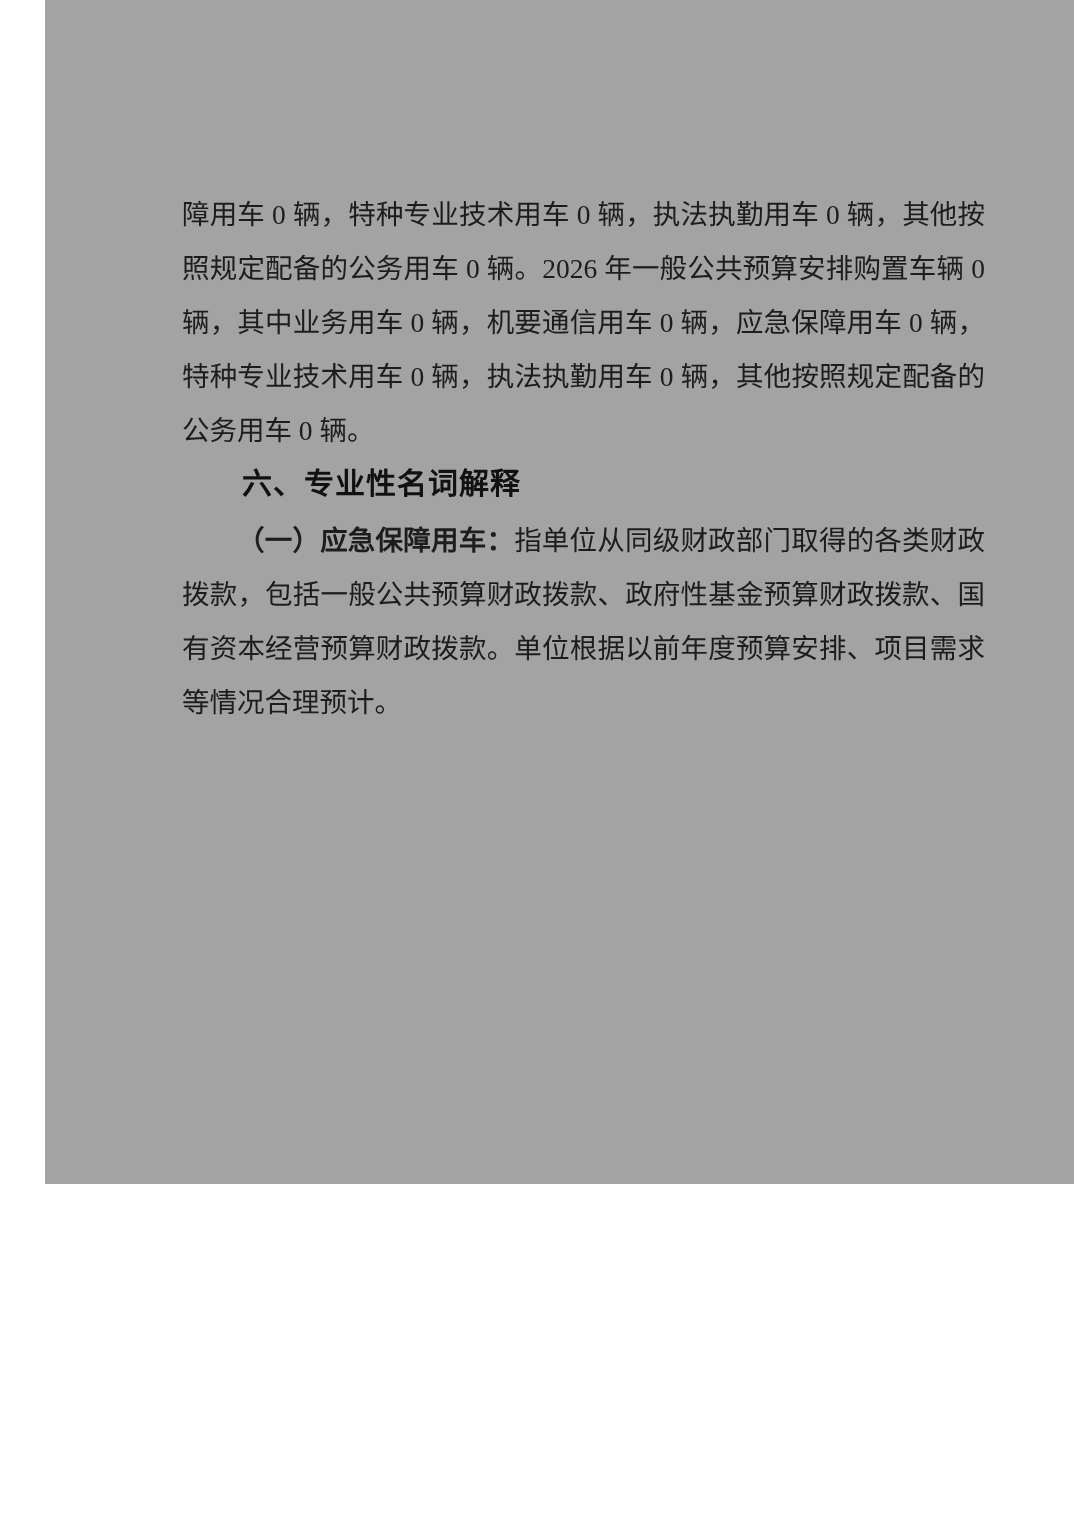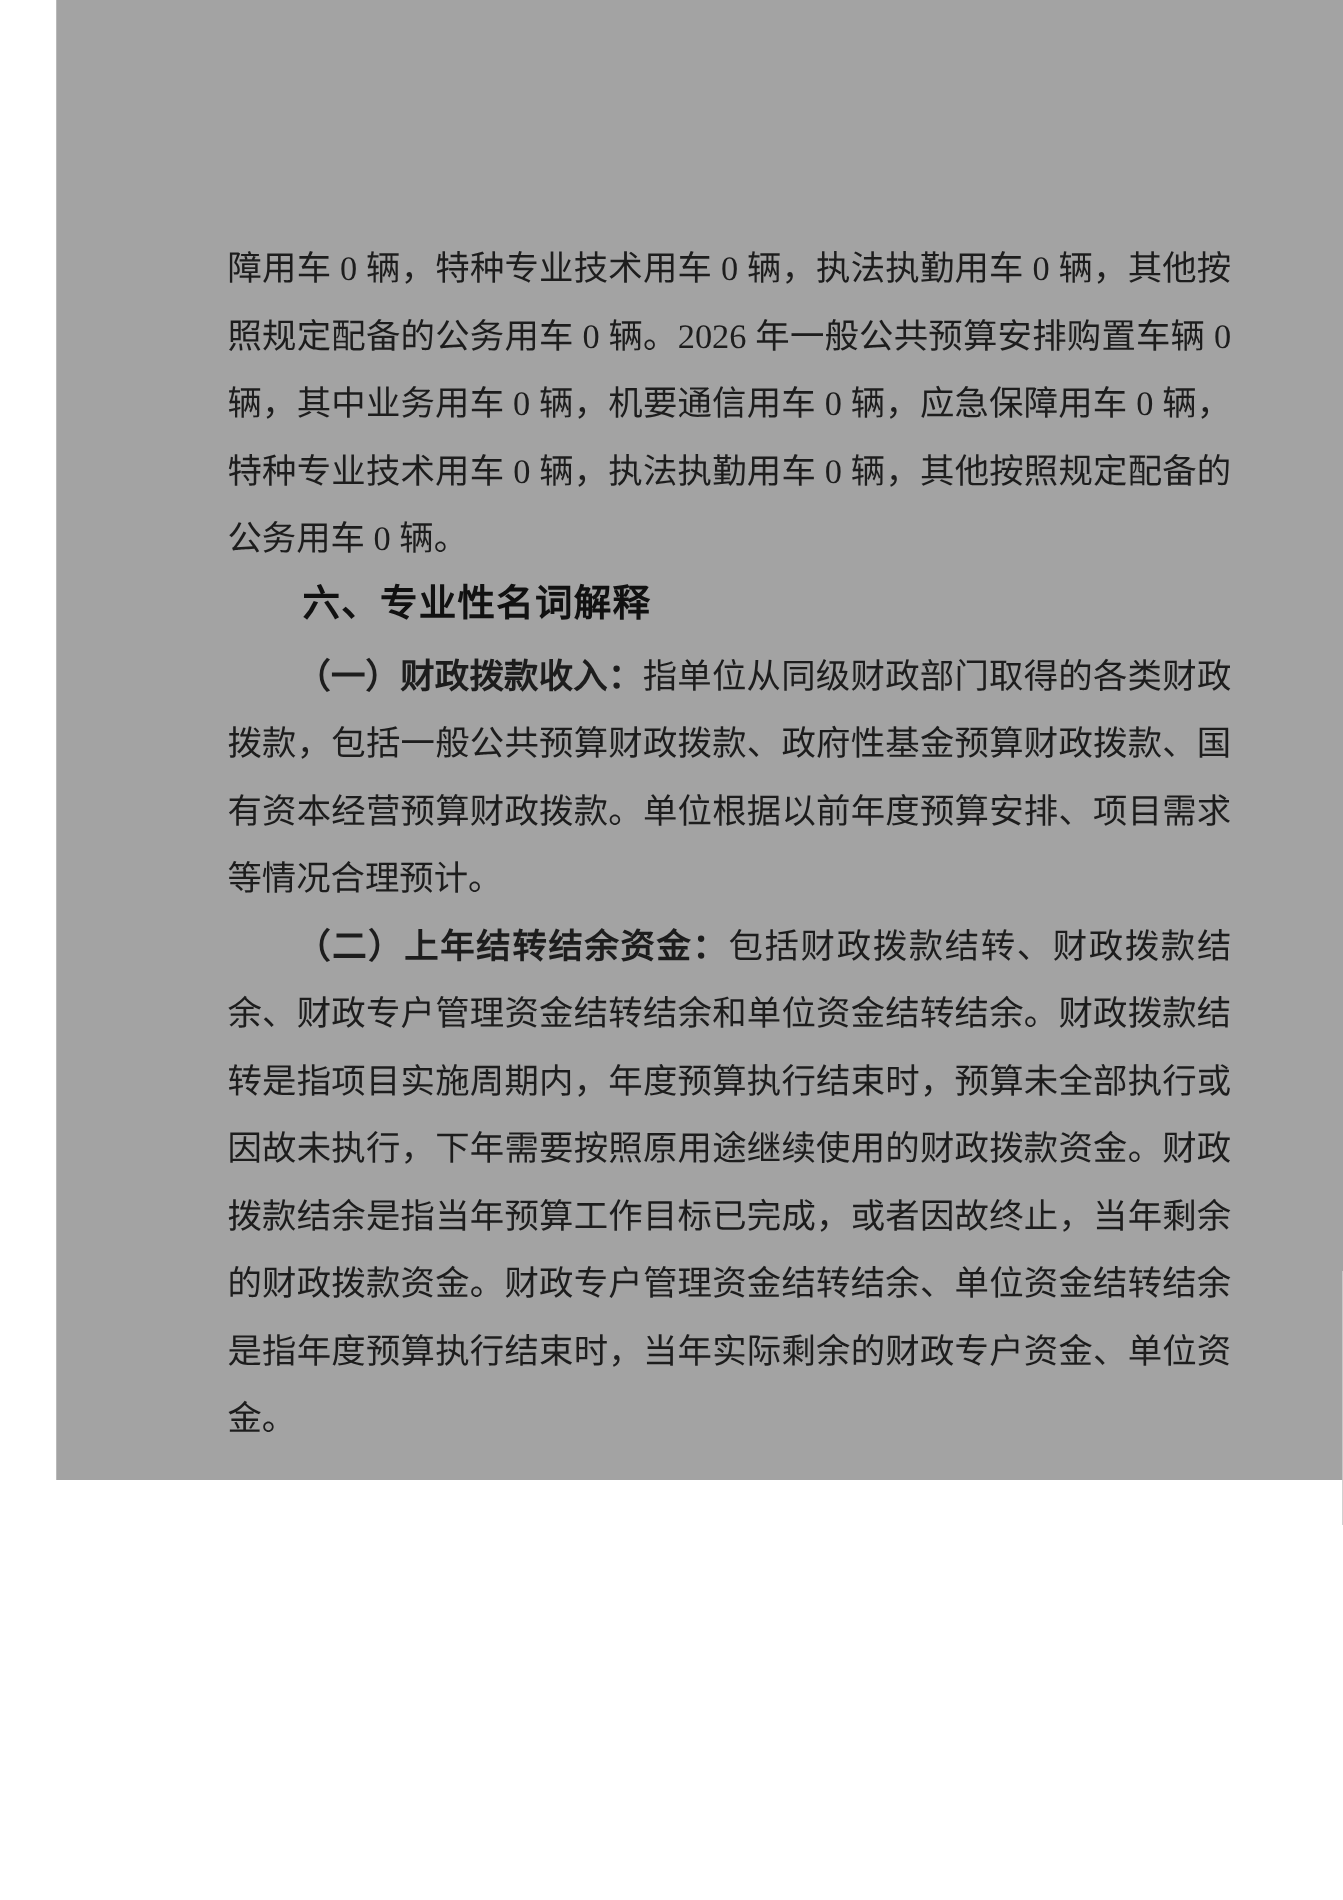--- a/index.html
+++ b/index.html
@@ -62,22 +62,21 @@
 <body>
 
 <div class="page">
 
   <div class="text-block">
 
     <p class="para no-indent">障用车 0 辆，特种专业技术用车 0 辆，执法执勤用车 0 辆，其他按照规定配备的公务用车 0 辆。2026 年一般公共预算安排购置车辆 0 辆，其中业务用车 0 辆，机要通信用车 0 辆，应急保障用车 0 辆，特种专业技术用车 0 辆，执法执勤用车 0 辆，其他按照规定配备的公务用车 0 辆。</p>
 
     <h2 class="heading">六、专业性名词解释</h2>
 
-    <p class="para"><span class="lead">（一）财政拨款收入：</span><span>指单位从同级财政部门取得的各类财政拨款，包括一般公共预算财政拨款、政府性基金预算财政拨款、国有资本经营预算财政拨款。单位根据以前年度预算安排、项目需求等情况合理预计。</span></p>
+    <p class="para"><span class="lead">（一）应急保障用车：</span><span>指单位从同级财政部门取得的各类财政拨款，包括一般公共预算财政拨款、政府性基金预算财政拨款、国有资本经营预算财政拨款。单位根据以前年度预算安排、项目需求等情况合理预计。</span></p>
 
-    <p class="para"><span class="lead">（二）上年结转结余资金：</span><span>包括财政拨款结转、财政拨款结余、财政专户管理资金结转结余和单位资金结转结余。财政拨款结转是指项目实施周期内，年度预算执行结束时，预算未全部执行或因故未执行，下年需要按照原用途继续使用的财政拨款资金。财政拨款结余是指当年预算工作目标已完成，或者因故终止，当年剩余的财政拨款资金。财政专户管理资金结转结余、单位资金结转结余是指年度预算执行结束时，当年实际剩余的财政专户资金、单位资金。</span></p>
 
 
   </div>
 
   <div class="page-footer">— 6 —</div>
 
 </div>
 
 </body></html>

